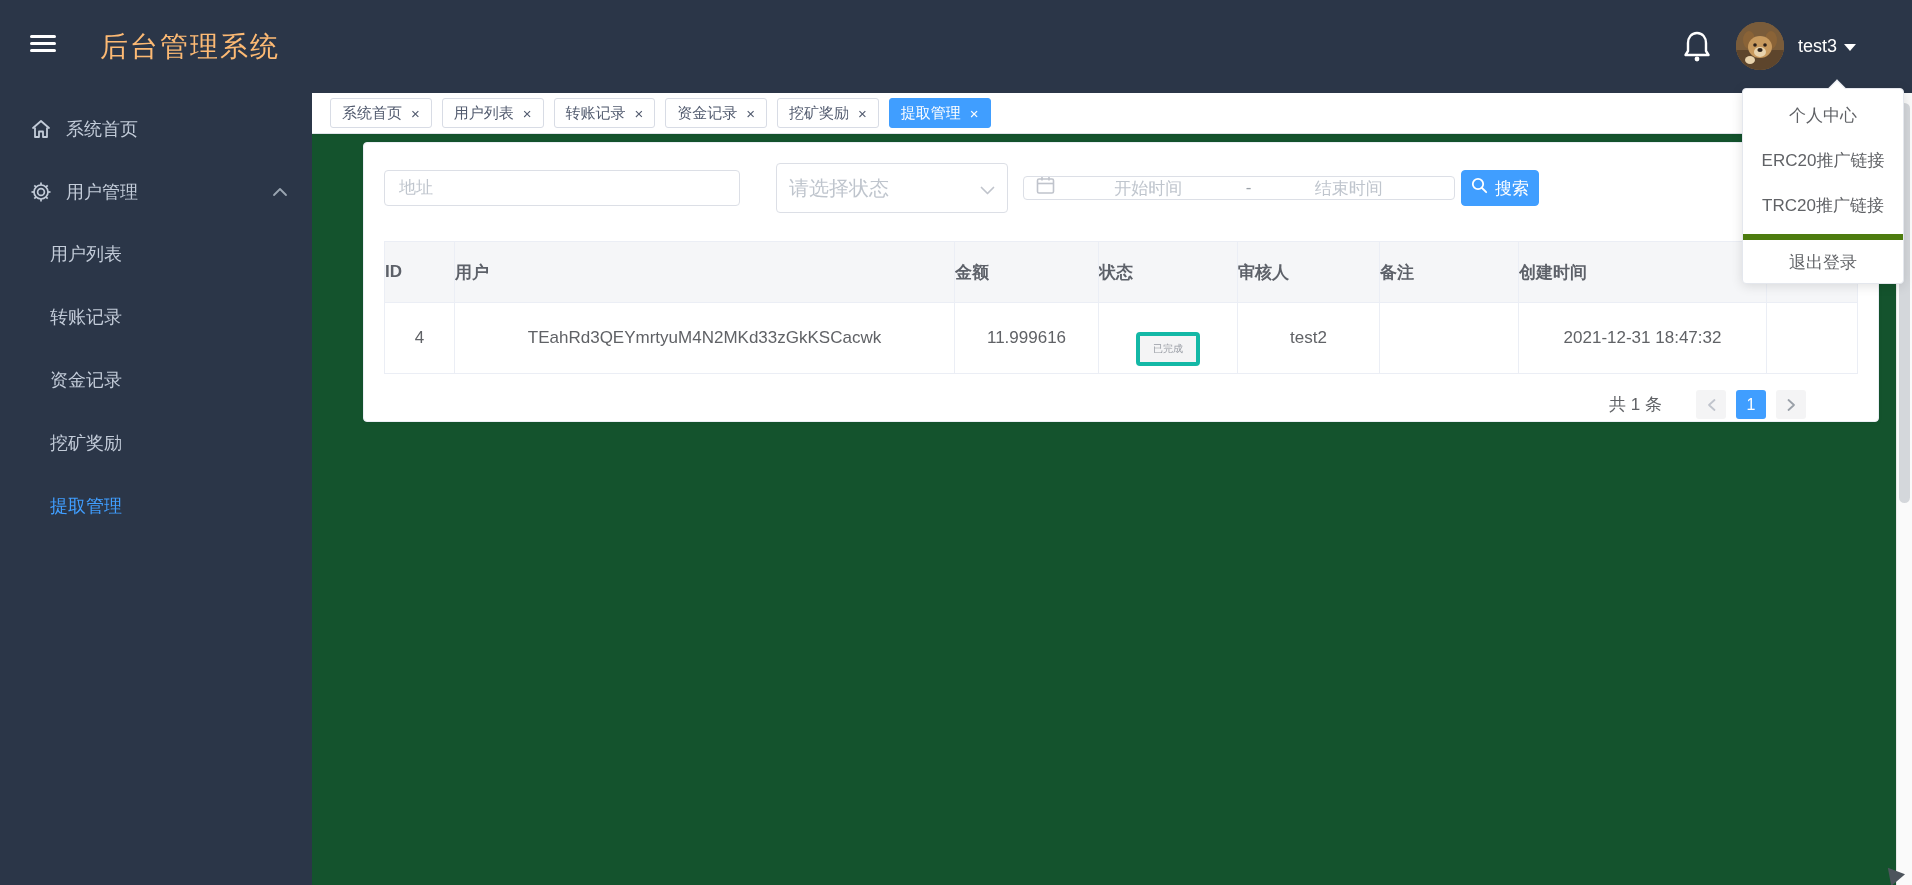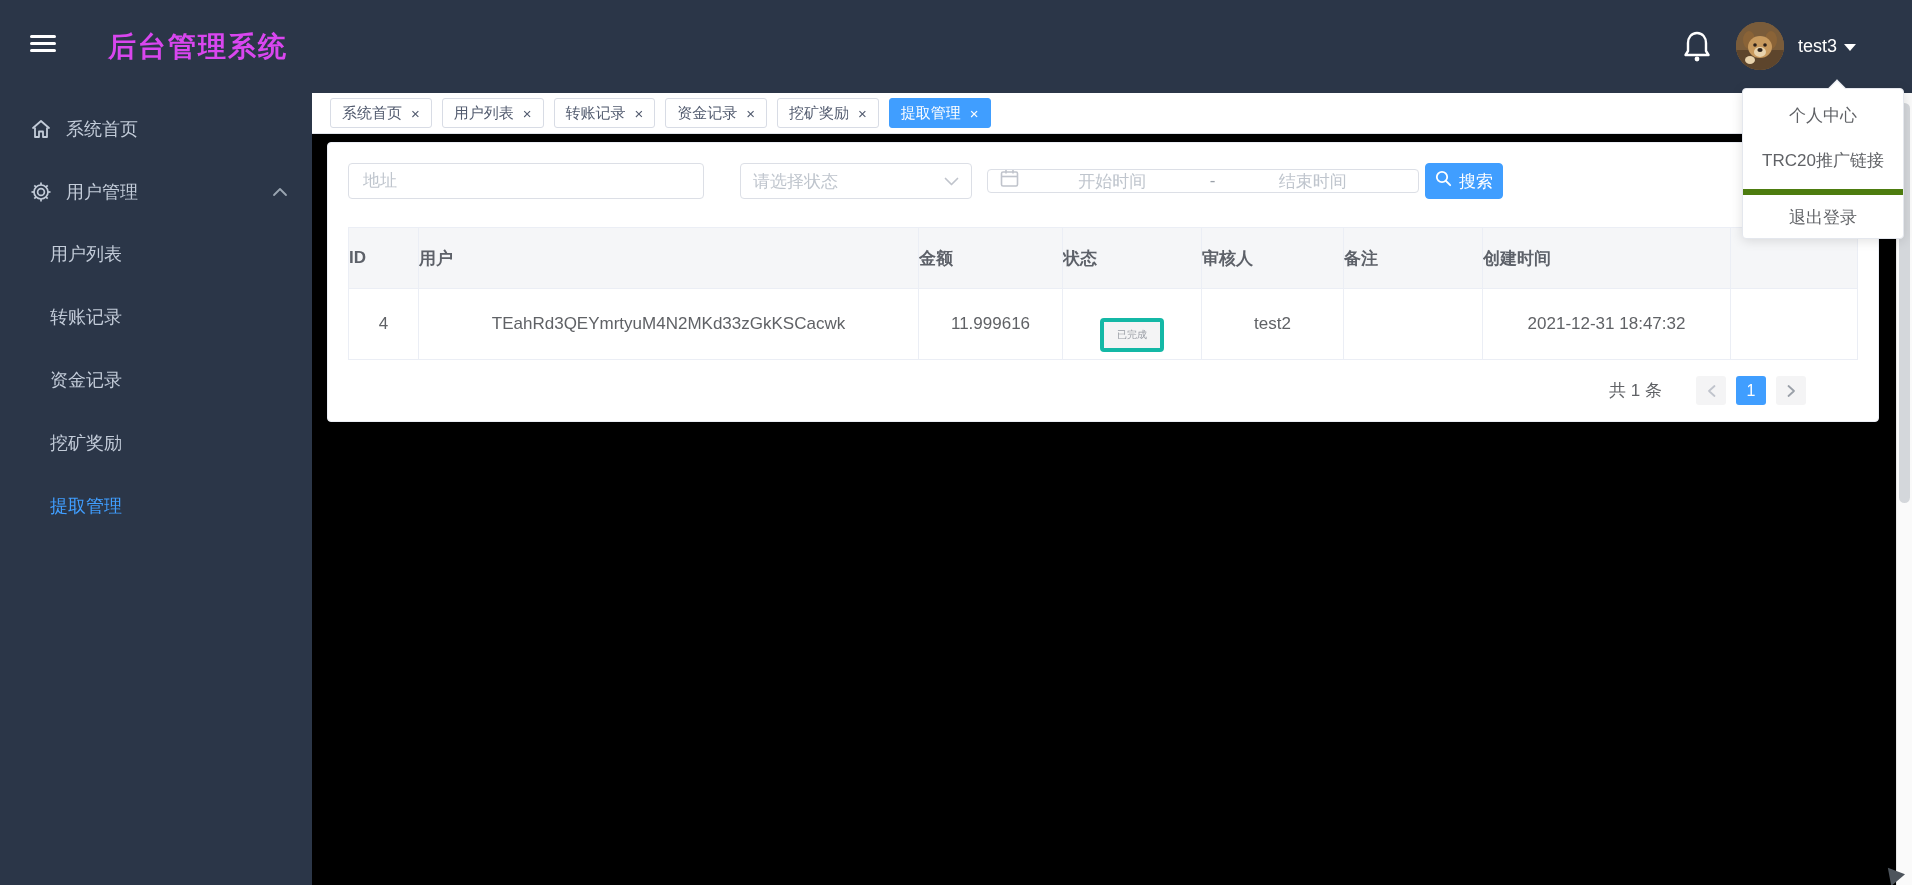--- a/index.html
+++ b/index.html
@@ -4,21 +4,21 @@
 <style>
   * { margin:0; padding:0; box-sizing:border-box; }
   html,body { width:1912px; height:885px; overflow:hidden;
     font-family:"Liberation Sans","DejaVu Sans",sans-serif; background:#f0f2f5; }
 
   
   .hdr { position:absolute; left:0; top:0; width:1912px; height:93px; background:#2b3648; z-index:20; }
   .hamburger { position:absolute; left:30px; top:34px; width:26px; height:24px; cursor:pointer; }
   .hamburger i { display:block; height:3px; background:#fff; border-radius:2px; margin:4px 0; }
   .hamburger i:first-child{ margin-top:1px; }
-  .app-title { position:absolute; left:108px; top:28px; color:#d946ef; font-size:28px; font-weight:700; letter-spacing:2px; }
+  .app-title { position:absolute; left:100px; top:28px; color:#fdba74; font-size:28px; font-weight:400; letter-spacing:2px; }
   .bell { position:absolute; left:1682px; top:30px; width:30px; height:34px; }
   .avatar { position:absolute; left:1736px; top:22px; width:48px; height:48px; border-radius:50%; overflow:hidden; background:#8a6a45; }
   .uname { position:absolute; left:1798px; top:36px; color:#fff; font-size:18px; display:flex; align-items:center; gap:7px; cursor:pointer; }
   .caret-down { width:0; height:0; border-left:6px solid transparent; border-right:6px solid transparent; border-top:7px solid #fff; margin-top:2px; }
 
   
   .side { position:absolute; left:0; top:93px; bottom:0; width:312px; background:#2b3648; z-index:10; padding-top:4px; }
   .m-item { height:63px; display:flex; align-items:center; padding:0 24px 0 30px; color:#c3ccd9; font-size:18px; cursor:pointer; }
   .m-item .ic { width:22px; height:22px; margin-right:14px; flex:0 0 auto; }
   .m-item .grow { flex:1; }
@@ -27,30 +27,30 @@
 
   
   .tabstrip { position:absolute; left:312px; top:93px; width:1600px; height:41px; background:#fff;
     border-bottom:1px solid #e0e3ea; box-shadow:0 1px 3px rgba(0,0,0,0.06); display:flex; align-items:center; padding-left:18px; z-index:5; }
   .tab { display:inline-flex; align-items:center; height:30px; padding:0 11px; margin-right:10px;
     background:#fff; border:1px solid #d8dce5; border-radius:3px; color:#515a6e; font-size:15px; cursor:pointer; white-space:nowrap; }
   .tab .x { margin-left:9px; font-size:15px; line-height:1; color:inherit; }
   .tab.active { background:#409eff; border-color:#409eff; color:#fff; }
 
   
-  .content { position:absolute; left:312px; top:134px; right:16px; bottom:0; background:#000000; }
+  .content { position:absolute; left:312px; top:134px; right:16px; bottom:0; background:#14532d;padding-left:36px; }
   .card { margin:8px 17px 0 15px; background:#fff; border:1px solid #ebeef5; border-radius:4px;
     height:280px; padding:20px; box-shadow:0 1px 4px rgba(0,0,0,0.04); }
 
   .filters { display:flex; align-items:center; }
   .inp { width:356px; height:36px; border:1px solid #dcdfe6; border-radius:4px; padding:0 14px;
     font-size:17px; color:#606266; outline:none; font-family:inherit; }
   .inp::placeholder { color:#bfc5cd; }
-  .sel { width:232px; height:36px; margin-left:36px; border:1px solid #dcdfe6; border-radius:4px;
-    display:flex; align-items:center; padding:0 12px; color:#bfc5cd; font-size:17px; cursor:pointer; }
+  .sel { width:232px; height:50px; margin-left:36px; border:1px solid #dcdfe6; border-radius:4px;
+    display:flex; align-items:center; padding:0 12px; color:#bfc5cd; font-size:20px; cursor:pointer; }
   .sel .grow { flex:1; }
   .daterange { width:432px; height:24px; margin-left:15px; border:1px solid #dcdfe6; border-radius:4px;
     display:flex; align-items:center; padding:0 12px; color:#bfc5cd; font-size:17px; cursor:text; }
   .daterange .ph { flex:1; text-align:center; }
   .daterange .sep { color:#9aa0a8; padding:0 4px; }
   .btn-search { width:78px; height:36px; margin-left:6px; background:#409eff; border:1px solid #409eff;
     border-radius:4px; color:#fff; font-size:17px; display:flex; align-items:center; justify-content:center; gap:7px; cursor:pointer; font-family:inherit; }
 
   
   table.tbl { width:100%; margin-top:28px; border-collapse:collapse; table-layout:fixed;
@@ -285,20 +285,21 @@
           <polyline points="2.5,2 8,7 2.5,12" fill="none" stroke="#9aa0a8" stroke-width="1.8" stroke-linecap="round" stroke-linejoin="round"></polyline>
         </svg>
       </span>
     </div>
   </div>
 </div>
 
 <div class="dropdown">
   <div class="arrow"></div>
   <div class="dd-item">个人中心</div>
+  <div class="dd-item">ERC20推广链接</div>
   <div class="dd-item">TRC20推广链接</div>
   <div class="dd-item divided">退出登录</div>
 </div>
 
 <div class="scrollbar">
   <div class="thumb"></div>
 </div>
 <div class="mouse-cursor"></div>
 
 </body></html>

